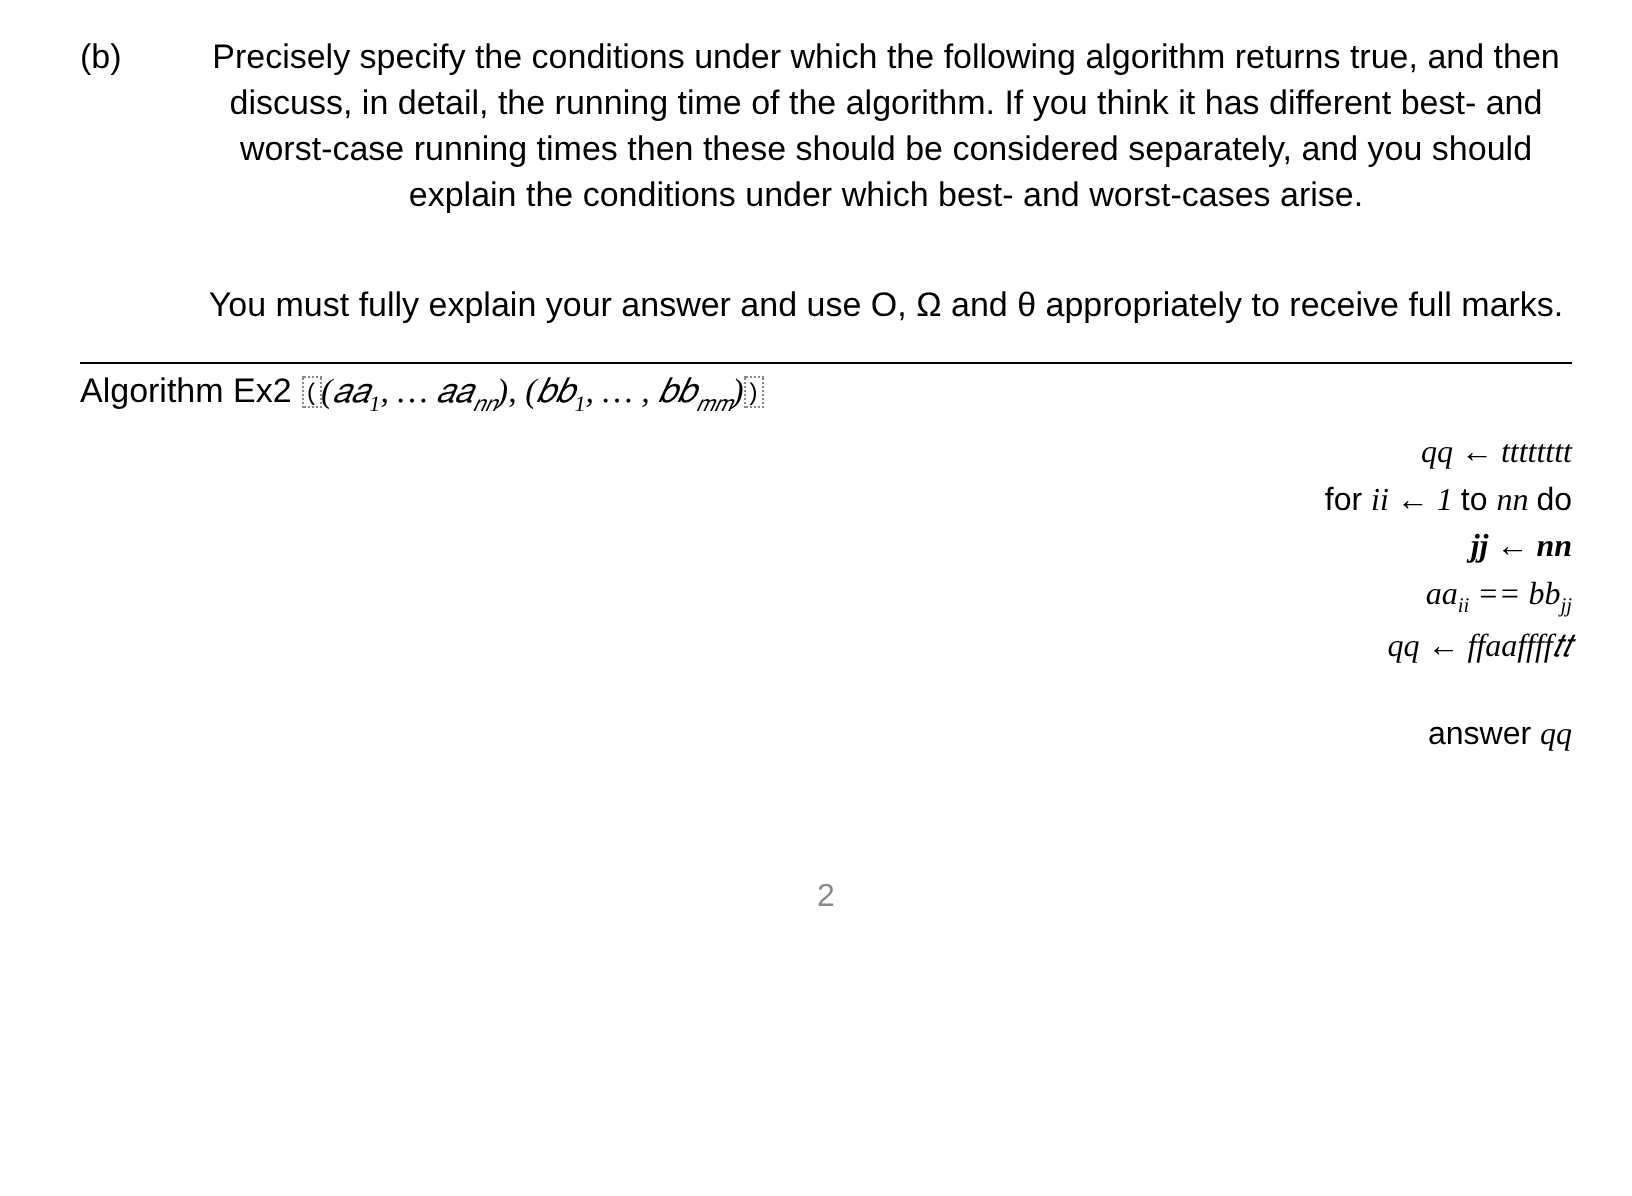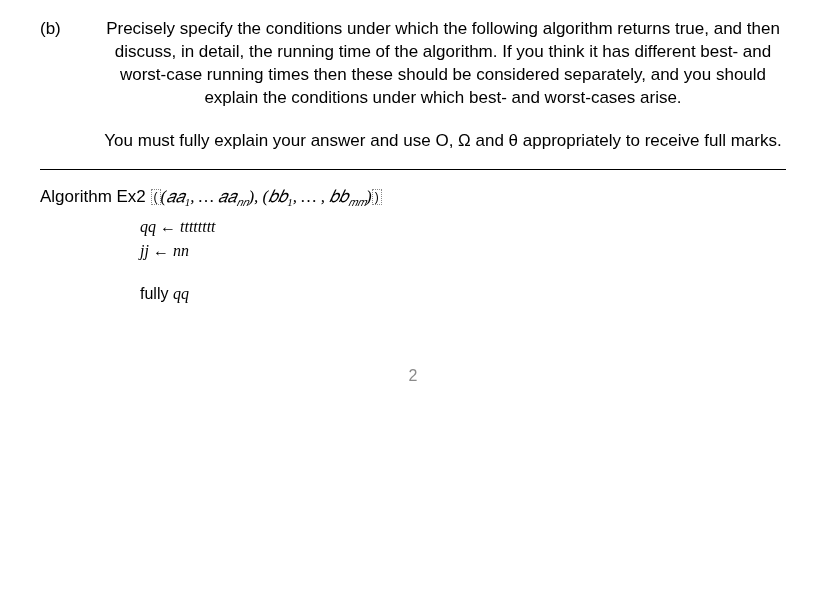--- a/index.html
+++ b/index.html
@@ -22,32 +22,32 @@
   }
   .qlabel {
     width: 60px;
     flex: 0 0 60px;
   }
   .qbody {
     flex: 1;
     text-align: center;
   }
   .para2 {
-    margin-top: 20px;
+    margin-top: 32px;
   }
   .hrwrap {
     margin-top: 16px;
   }
   hr {
     border: none;
     border-top: 1px solid #000000;
     margin: 0;
   }
   .algotitle {
-    margin-top: 16px;
+    margin-top: 3px;
     font-size: 17px;
   }
   .algotitle .args {
     font-family: "Times New Roman", Times, serif;
     font-style: italic;
   }
   .marker {
     display: inline-block;
     width: 8px;
     border: 1px dotted #888888;
@@ -58,30 +58,31 @@
     font-style: normal;
     font-family: Arial, sans-serif;
   }
   .codeblock {
     margin-left: 100px;
     margin-top: 6px;
     font-size: 16px;
   }
   .codeblock .line {
     margin: 2px 0;
+    text-align: right;
   }
   .serif-it {
     font-family: "Times New Roman", Times, serif;
     font-style: italic;
   }
   .kw {
     font-family: Arial, sans-serif;
     font-style: normal;
   }
-  .ind1 { margin-left: 60px; }
+  .ind1 { margin-left: 60px; font-weight: bold; }
   .ind2 { margin-left: 130px; }
   .ind3 { margin-left: 200px; }
   .ind2b { margin-left: 110px; }
   .pagenum {
     text-align: center;
     color: #8a8a8a;
     font-size: 16px;
     margin-top: 60px;
   }
   .sub { font-size: 0.65em; vertical-align: sub; }
@@ -102,20 +103,27 @@
   <div class="hrwrap">
       <hr>
     </div>
 
   <div class="algotitle">
     <span>Algorithm Ex2 </span><span class="marker">(</span><span class="args"><span>(𝑎𝑎</span><span class="sub">1</span><span>, … 𝑎𝑎</span><span class="sub">𝑛𝑛</span><span>), (𝑏𝑏</span><span class="sub">1</span><span>, … , 𝑏𝑏</span><span class="sub">𝑚𝑚</span><span>)</span></span><span class="marker">)</span>
   </div>
 
   <div class="codeblock">
     <div class="line serif-it">qq ← tttttttt</div>
+    <div class="line">
+      <span class="kw">for </span><span class="serif-it">ii</span><span class="serif-it"> ← 1 </span><span class="kw">to </span><span class="serif-it">nn </span><span class="kw">do</span>
+    </div>
     <div class="line ind1 serif-it">jj ← nn</div>
+    <div class="line ind2 serif-it">
+      <span>aa</span><span class="sub">ii</span><span> == </span><span>bb</span><span class="sub">jj</span>
+    </div>
+    <div class="line ind3 serif-it">qq ← ffaaffff𝑡𝑡</div>
     <div class="line" style="margin-top:22px">
-      <span class="kw">fully </span><span class="serif-it">qq</span>
+      <span class="kw">answer </span><span class="serif-it">qq</span>
     </div>
   </div>
 
   <div class="pagenum">2</div>
 </div>
 
 </body></html>

